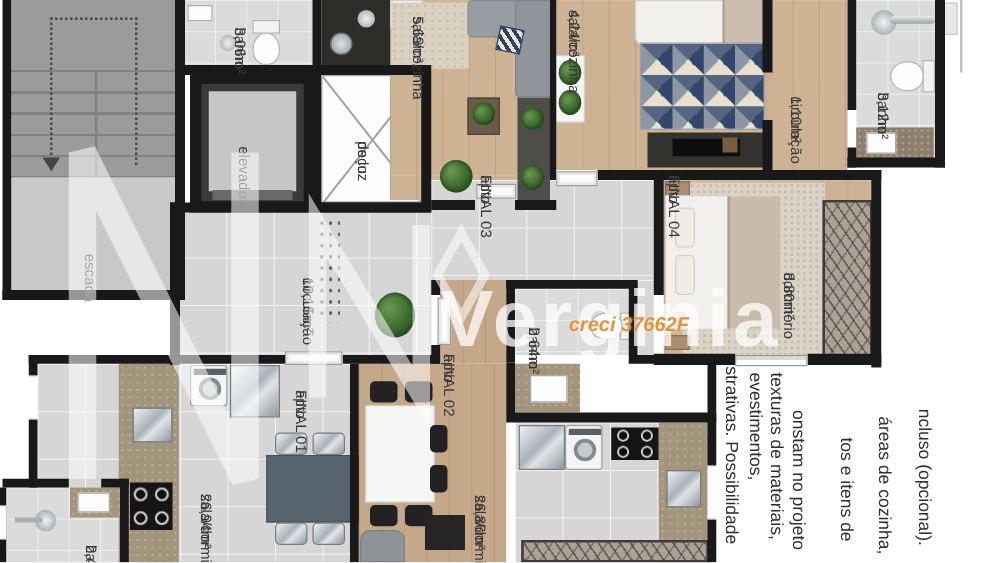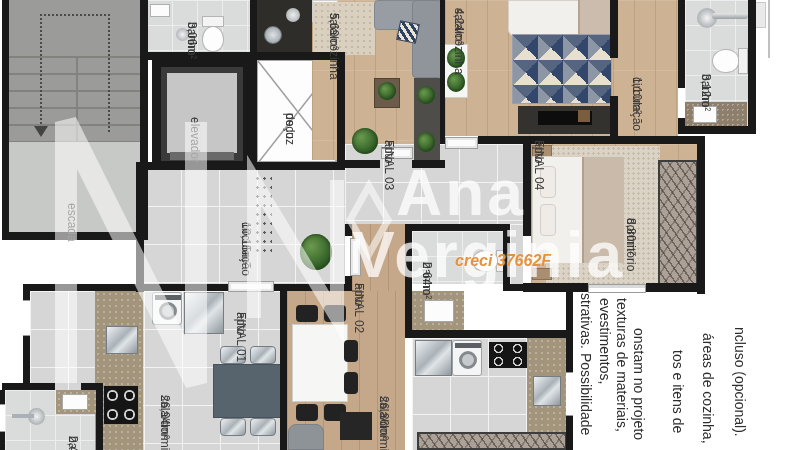--- a/index.html
+++ b/index.html
@@ -303,21 +303,20 @@
   <div class="lbl big" style="left:248px;top:312px;">
     <div>apto</div>
     <div>FINAL 01</div>
   </div>
 
   <svg class="wm" width="800" height="450" style="left:0;top:0;">
     <polyline points="66,383 66,122 196,383 196,122" fill="none" stroke="rgba(255,255,255,0.55)" stroke-width="22"></polyline>
     <polyline points="254,318 254,180 337,318 337,180" fill="none" stroke="rgba(255,255,255,0.55)" stroke-width="14"></polyline>
     <polygon points="369,186 388,220 369,254 350,220" fill="none" stroke="rgba(255,255,255,0.55)" stroke-width="7"></polygon>
   </svg>
-  <div class="wm" style="left:396px;top:156px;font-size:64px;font-weight:bold;color:rgba(255,255,255,0.75);letter-spacing:3px;">Ana</div>
   <div class="wm" style="left:352px;top:218px;font-size:64px;font-weight:bold;color:rgba(255,255,255,0.75);letter-spacing:3px;">Verginia</div>
   <div class="wm" style="left:455px;top:252px;font-size:16px;font-weight:bold;font-style:italic;color:#e5923c;text-shadow:0 0 2px rgba(255,255,255,0.7);">creci 37662F</div>
 
   <div class="note" style="left:594px;top:293px;">strativas. Possibilidade</div>
   <div class="note" style="left:613px;top:298px;">evestimentos,</div>
   <div class="note" style="left:630px;top:298px;">texturas de materiais,</div>
   <div class="note" style="left:647px;top:328px;">onstam no projeto</div>
   <div class="note" style="left:686px;top:350px;">tos e itens de</div>
   <div class="note" style="left:716px;top:333px;">áreas de cozinha,</div>
   <div class="note" style="left:748px;top:327px;">ncluso (opcional).</div>

